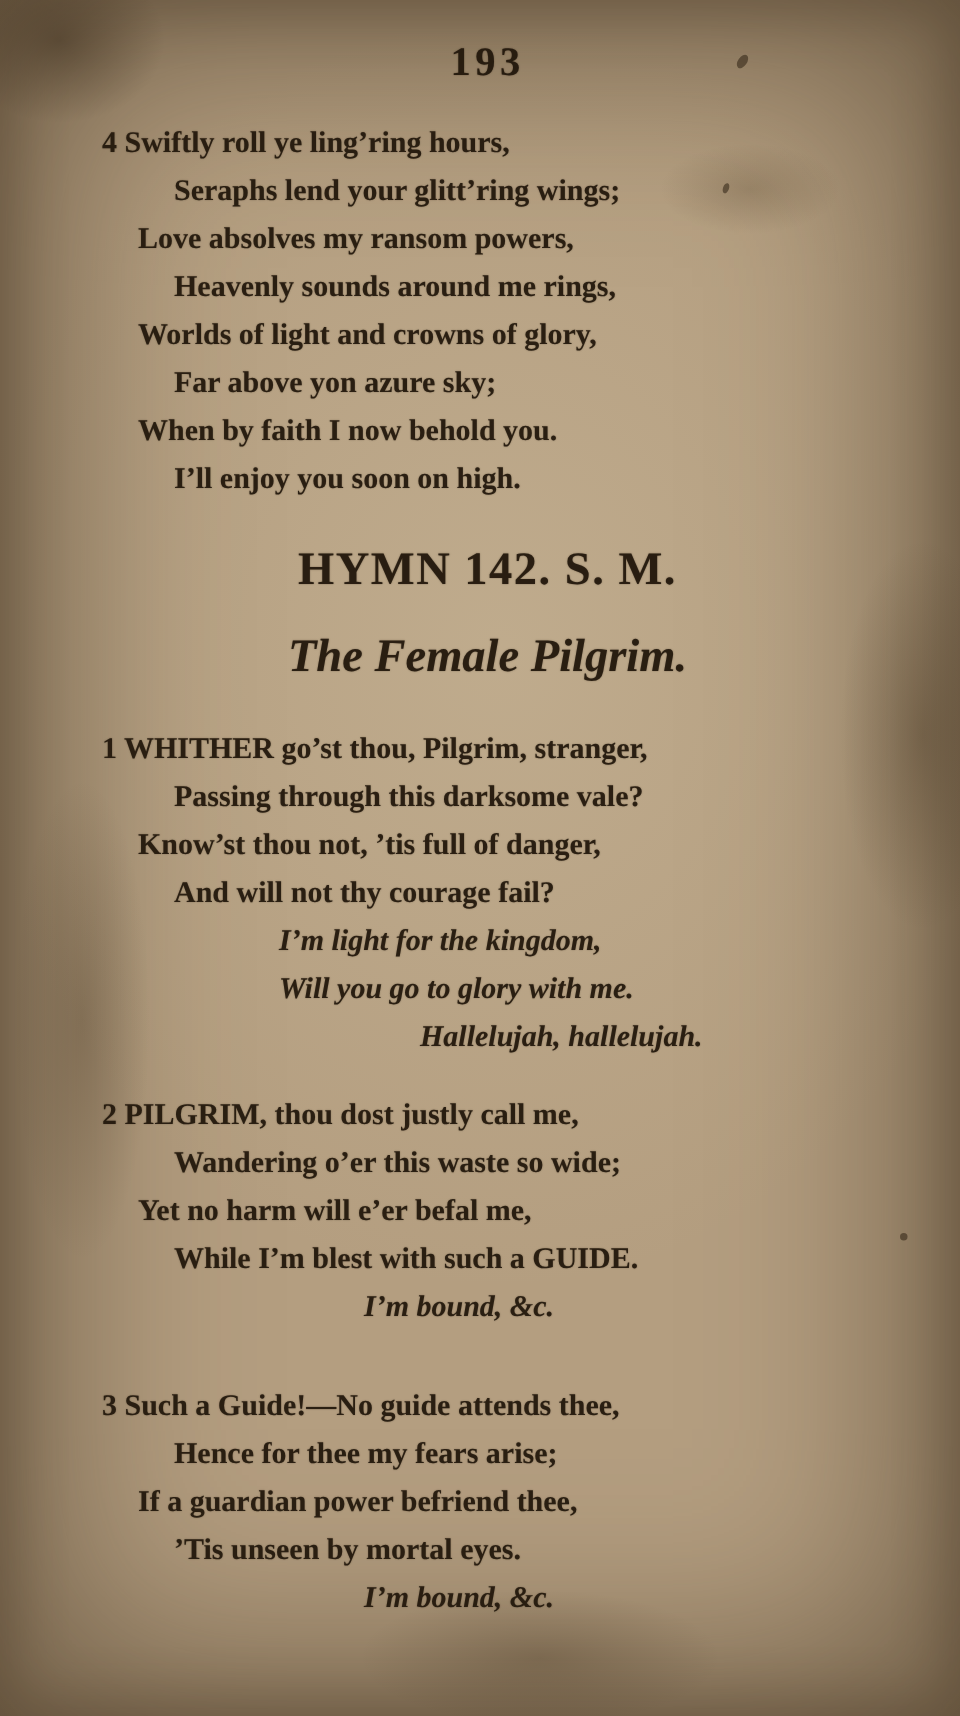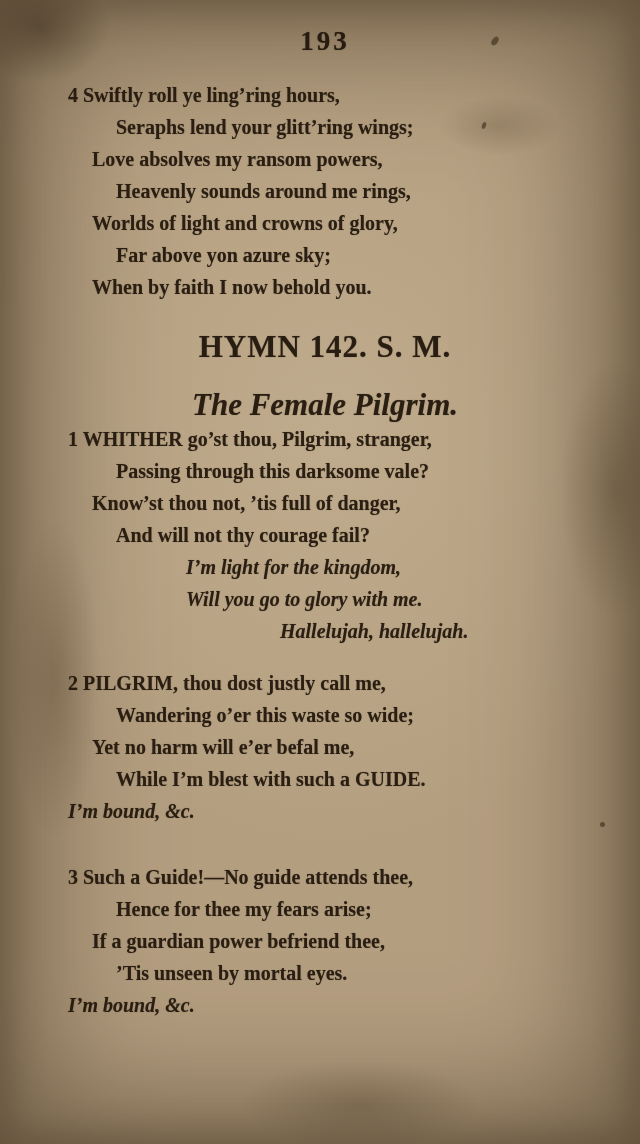--- a/index.html
+++ b/index.html
@@ -43,41 +43,41 @@
     white-space: nowrap;
     text-shadow: 0 0 1px rgba(40,28,14,0.45);
   }
 
   .in-num { padding-left: 0; }
   .in-a   { padding-left: 24px; }
   .in-b   { padding-left: 48px; }
 
   .ref-a  { padding-left: 118px; font-style: italic; }
   .ref-b  { padding-left: 212px; font-style: italic; }
-  .ref-right { text-align: left; padding-right: 38px; font-style: italic; }
+  .ref-right { text-align: center; padding-right: 38px; font-style: italic; }
 
   .hymn-title {
     margin-top: 26px;
     text-align: center;
     font-size: 31px;
     font-weight: bold;
     letter-spacing: 1px;
     text-shadow: 0 0 1px rgba(40,28,14,0.55);
   }
 
   .hymn-subtitle {
     margin-top: 22px;
     text-align: center;
     font-size: 31px;
     font-weight: bold;
     font-style: italic;
     text-shadow: 0 0 1px rgba(40,28,14,0.5);
   }
 
-  .stanza-1 { }
+  .stanza-1 { margin-top: 28px; }
   .stanza-2 { margin-top: 20px; }
   .stanza-3 { margin-top: 34px; }
 
   
   .stain {
     position: absolute;
     border-radius: 50%;
     pointer-events: none;
     z-index: 1;
   }
@@ -121,20 +121,21 @@
     <div class="page-number">193</div>
 
     <section class="stanza stanza-4">
       <p class="line in-num">4 Swiftly roll ye ling’ring hours,</p>
       <p class="line in-b">Seraphs lend your glitt’ring wings;</p>
       <p class="line in-a">Love absolves my ransom powers,</p>
       <p class="line in-b">Heavenly sounds around me rings,</p>
       <p class="line in-a">Worlds of light and crowns of glory,</p>
       <p class="line in-b">Far above yon azure sky;</p>
       <p class="line in-a">When by faith I now behold you.</p>
+      <p class="line in-b">I’ll enjoy you soon on high.</p>
     </section>
 
     <h1 class="hymn-title">HYMN 142. S. M.</h1>
     <h2 class="hymn-subtitle">The Female Pilgrim.</h2>
 
     <section class="stanza stanza-1">
       <p class="line in-num">1 WHITHER go’st thou, Pilgrim, stranger,</p>
       <p class="line in-b">Passing through this darksome vale?</p>
       <p class="line in-a">Know’st thou not, ’tis full of danger,</p>
       <p class="line in-b">And will not thy courage fail?</p>

